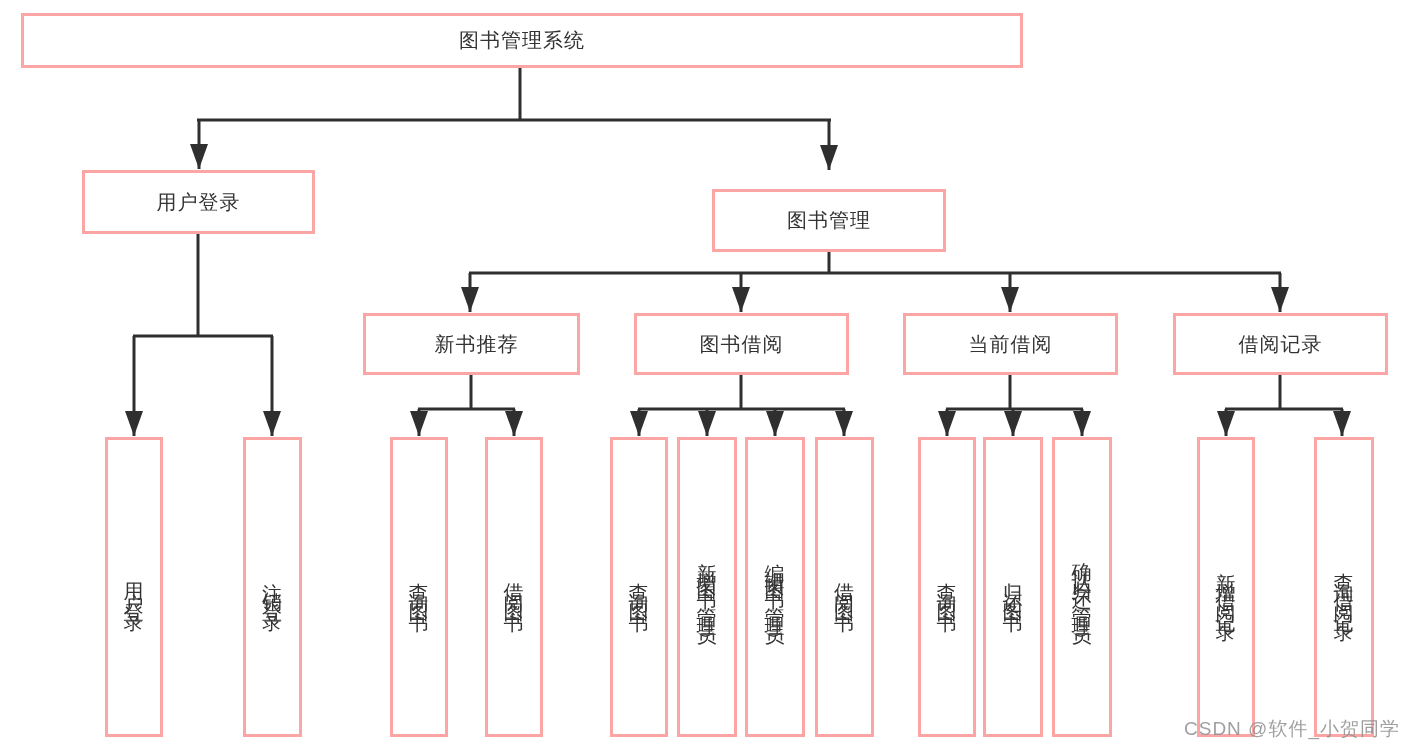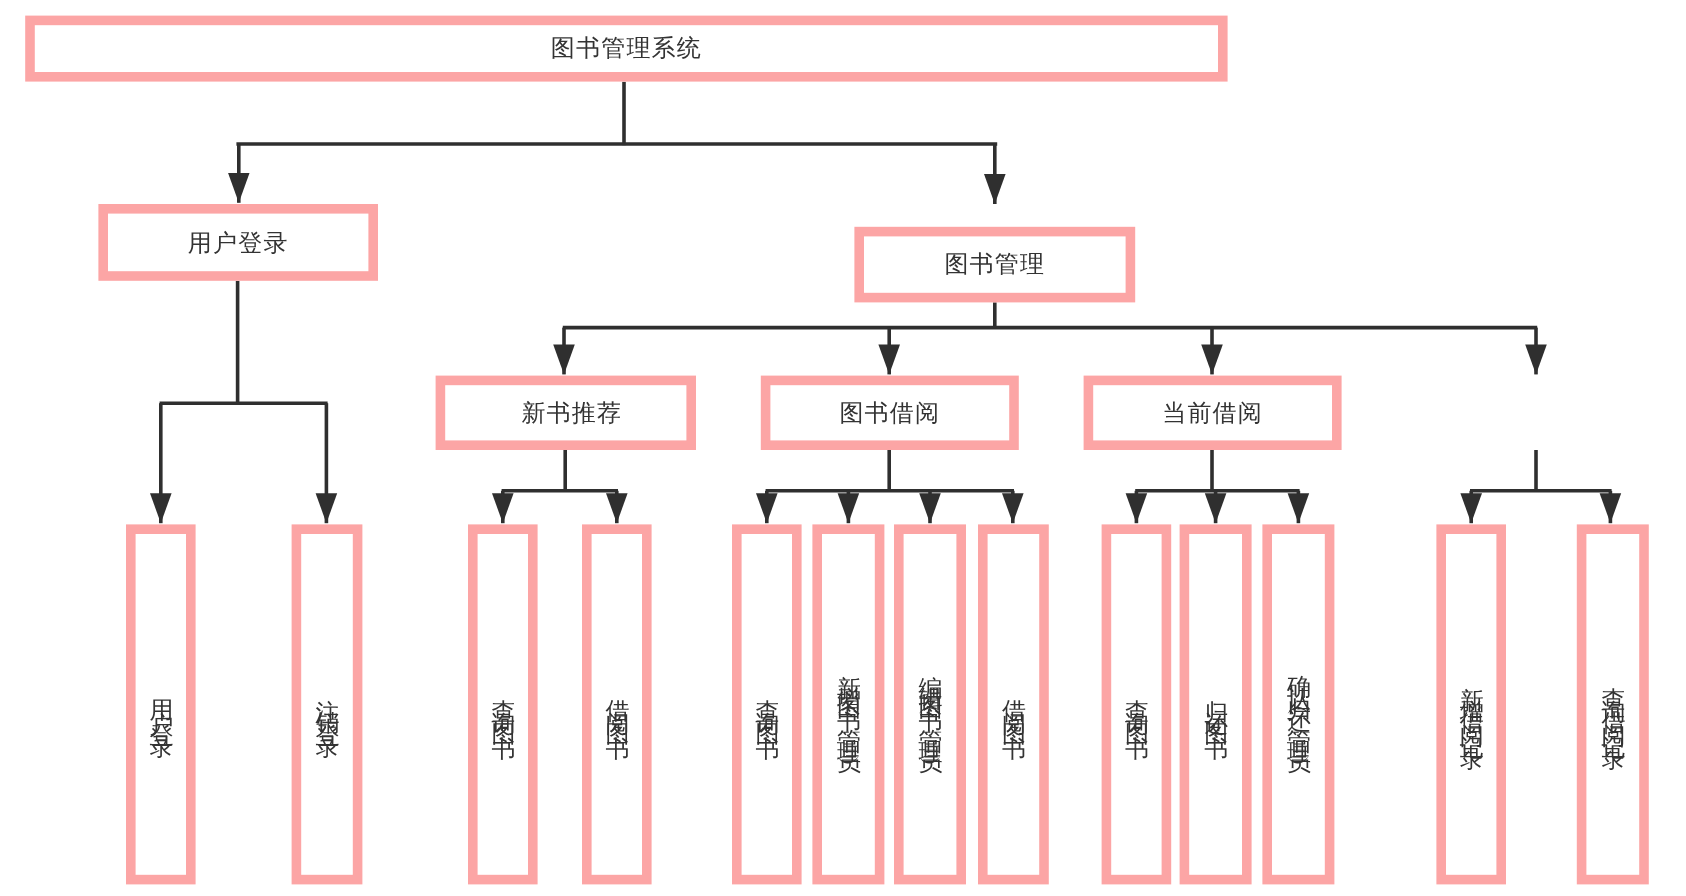--- a/index.html
+++ b/index.html
@@ -11,21 +11,21 @@
     overflow:hidden;
     font-family:"Liberation Sans", sans-serif;
     color:#333333;
   }
   .stage { position:absolute; left:0; top:0; width:1405px; height:747px; }
   svg.edges { position:absolute; left:0; top:0; width:1405px; height:747px; }
   svg.edges line { stroke:#2f2f2f; stroke-width:3; }
   .node {
     position:absolute;
     background:#ffffff;
-    border:8px solid #fca5a5;
+    border:3px solid #fca5a5;
     display:flex;
     align-items:center;
     justify-content:center;
     font-size:20px;
     letter-spacing:1px;
     color:#333333;
     z-index:2;
   }
   .vnode span {
     writing-mode:vertical-rl;
@@ -134,20 +134,23 @@
 
   <div class="node" id="n-new">
     <span>新书推荐</span>
   </div>
   <div class="node" id="n-cur">
     <span>当前借阅</span>
   </div>
   <div class="node" id="n-borrow">
     <span>图书借阅</span>
   </div>
+  <div class="node" id="n-rec">
+    <span>借阅记录</span>
+  </div>
 
   <div class="node vnode leaf" id="l-0">
     <span>用户登录</span>
   </div>
   <div class="node vnode leaf" id="l-1">
     <span>注销登录</span>
   </div>
   <div class="node vnode leaf" id="l-2">
     <span>查询图书</span>
   </div>
@@ -175,14 +178,15 @@
   <div class="node vnode tight leaf" id="l-10">
     <span>确认归还（管理员）</span>
   </div>
   <div class="node vnode leaf" id="l-11">
     <span>新增借阅记录</span>
   </div>
   <div class="node vnode leaf" id="l-12">
     <span>查询借阅记录</span>
   </div>
 
+  <div class="watermark">CSDN @软件_小贺同学</div>
 
 </div>
 
 </body></html>

